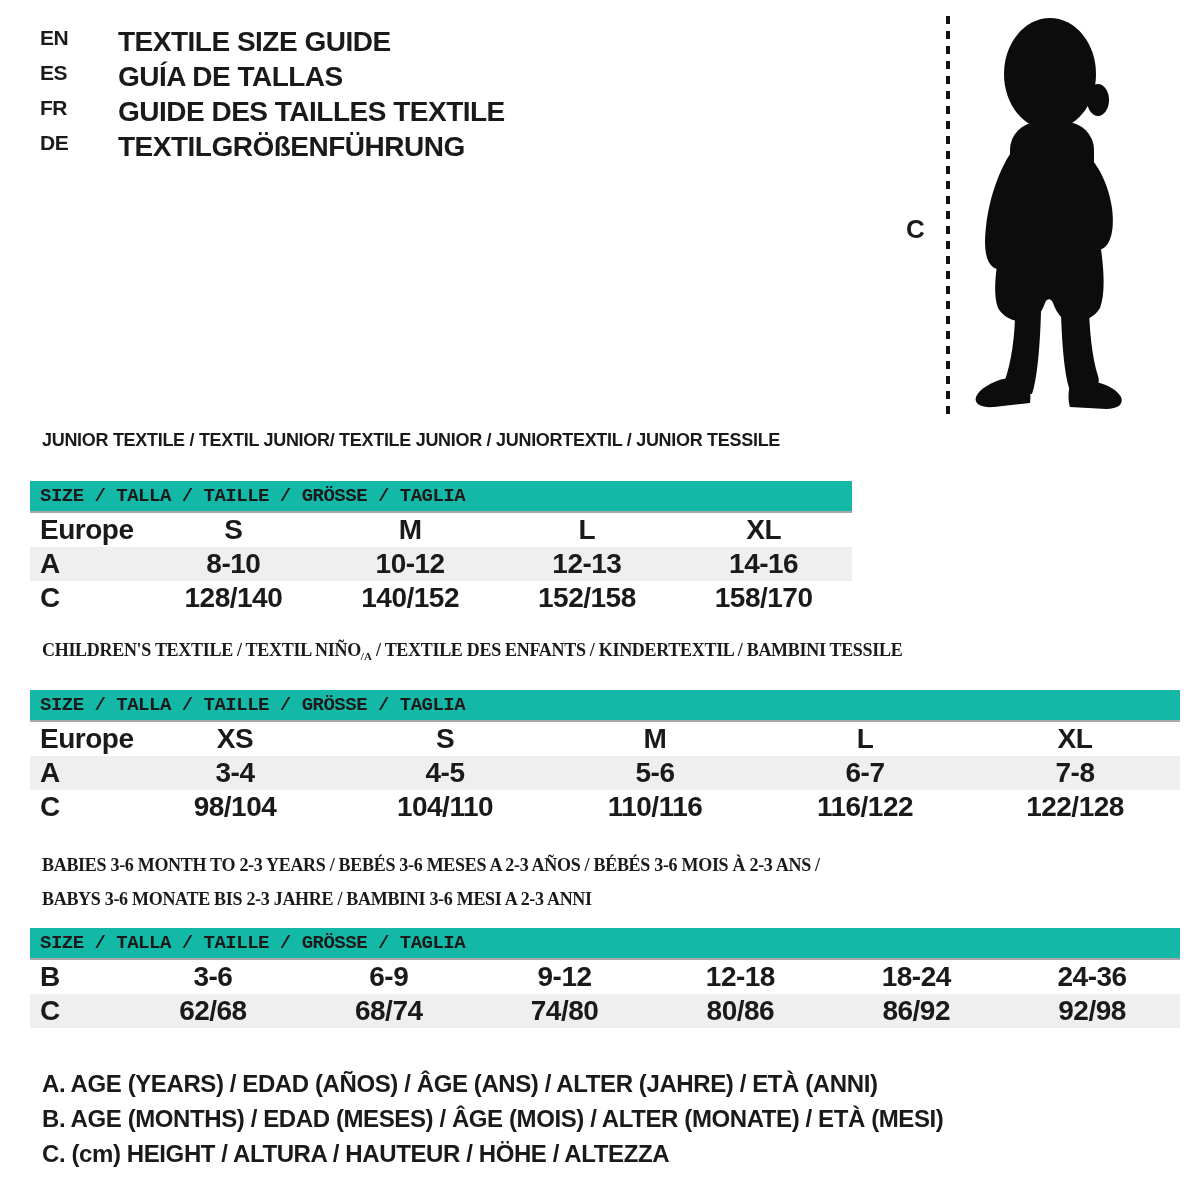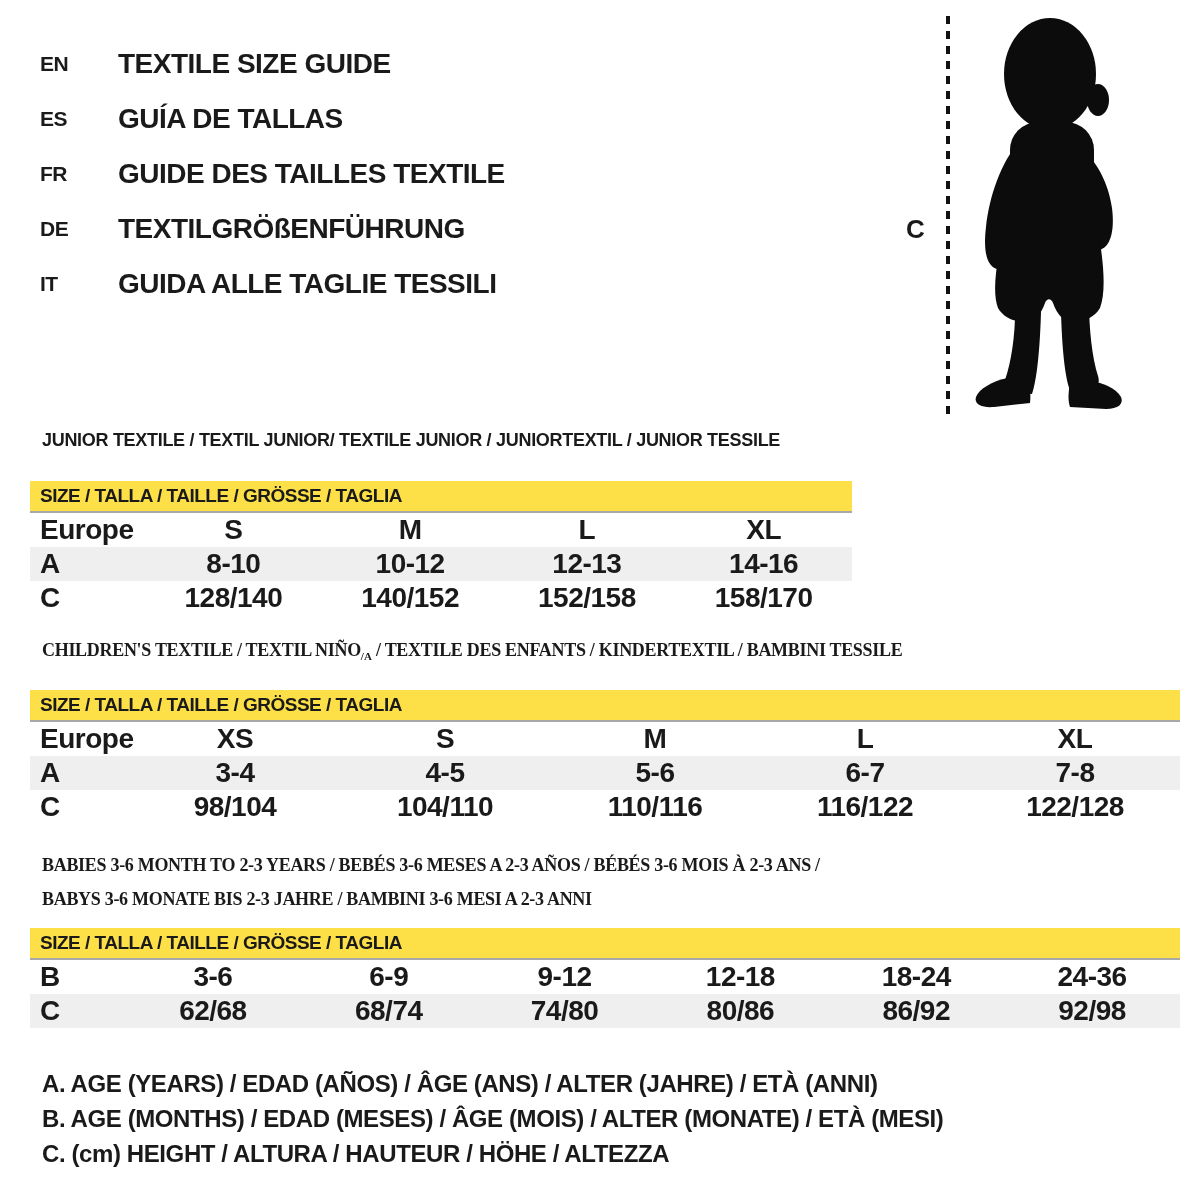--- a/index.html
+++ b/index.html
@@ -3,21 +3,21 @@
 <meta charset="utf-8">
 <style>
   html,body{margin:0;padding:0;}
   body{
     width:1200px;height:1200px;position:relative;overflow:hidden;
     background:#ffffff;color:#1a1a1a;
     font-family:"Liberation Sans","DejaVu Sans",sans-serif;
   }
   
   .lang-block{position:absolute;left:40px;top:26px;}
-  .lang-row{display:flex;height:35px;align-items:center;margin-top:20px;}
+  .lang-row{display:flex;height:35px;}
   .lang-code{width:78px;font-size:21px;font-weight:bold;letter-spacing:-0.5px;}
   .lang-label{font-size:28px;font-weight:bold;letter-spacing:-0.5px;white-space:nowrap;}
   
   .measure-line{
     position:absolute;left:946px;top:16px;width:4px;height:398px;
     background:repeating-linear-gradient(to bottom,#111 0px,#111 8px,transparent 8px,transparent 15px);
   }
   .measure-label{position:absolute;left:906px;top:214px;font-size:26px;font-weight:bold;}
   .baby-svg{position:absolute;left:958px;top:12px;}
   
@@ -28,22 +28,22 @@
   .section-title .sub{font-size:11px;vertical-align:-4px;letter-spacing:0;}
   .two-line{line-height:34px;}
   
   .size-table{position:absolute;border-collapse:collapse;table-layout:fixed;background:#fff;}
   .size-table td{
     font-weight:bold;font-size:28px;letter-spacing:-0.5px;
     text-align:center;padding:0;height:34px;vertical-align:middle;white-space:nowrap;
   }
   .size-table td.lbl{text-align:left;padding-left:10px;}
   .size-table tr.bar td{
-    background:#fde047;height:30px;text-align:left;padding-left:10px;
-    font-size:19px;border-bottom:2px solid #a8a8a8;
+    background:#14b8a6;height:30px;text-align:left;padding-left:10px;
+    font-size:19px;border-bottom:2px solid #a8a8a8;font-family:Liberation Mono, monospace;
   }
   .size-table tr.alt td{background:#efefef;}
   
   .legend{position:absolute;left:42px;top:1066px;}
   .legend-line{height:35px;line-height:35px;font-size:24px;font-weight:bold;letter-spacing:-0.4px;white-space:nowrap;}
 </style>
 </head>
 <body>
 
 <div class="lang-block">
@@ -55,24 +55,20 @@
     <span class="lang-code">ES</span>
     <span class="lang-label">GUÍA DE TALLAS</span>
   </div>
   <div class="lang-row">
     <span class="lang-code">FR</span>
     <span class="lang-label">GUIDE DES TAILLES TEXTILE</span>
   </div>
   <div class="lang-row">
     <span class="lang-code">DE</span>
     <span class="lang-label">TEXTILGRÖßENFÜHRUNG</span>
-  </div>
-  <div class="lang-row">
-    <span class="lang-code">IT</span>
-    <span class="lang-label">GUIDA ALLE TAGLIE TESSILI</span>
   </div>
 </div>
 
 <div class="measure-line"></div>
 <div class="measure-label">C</div>
 <svg class="baby-svg" width="185" height="405" viewBox="0 0 185 405">
   <g fill="#0c0c0c">
     <ellipse cx="92" cy="62" rx="46" ry="56"></ellipse>
     <ellipse cx="140" cy="88" rx="11" ry="16"></ellipse>
     <rect x="52" y="110" width="84" height="130" rx="28"></rect>

